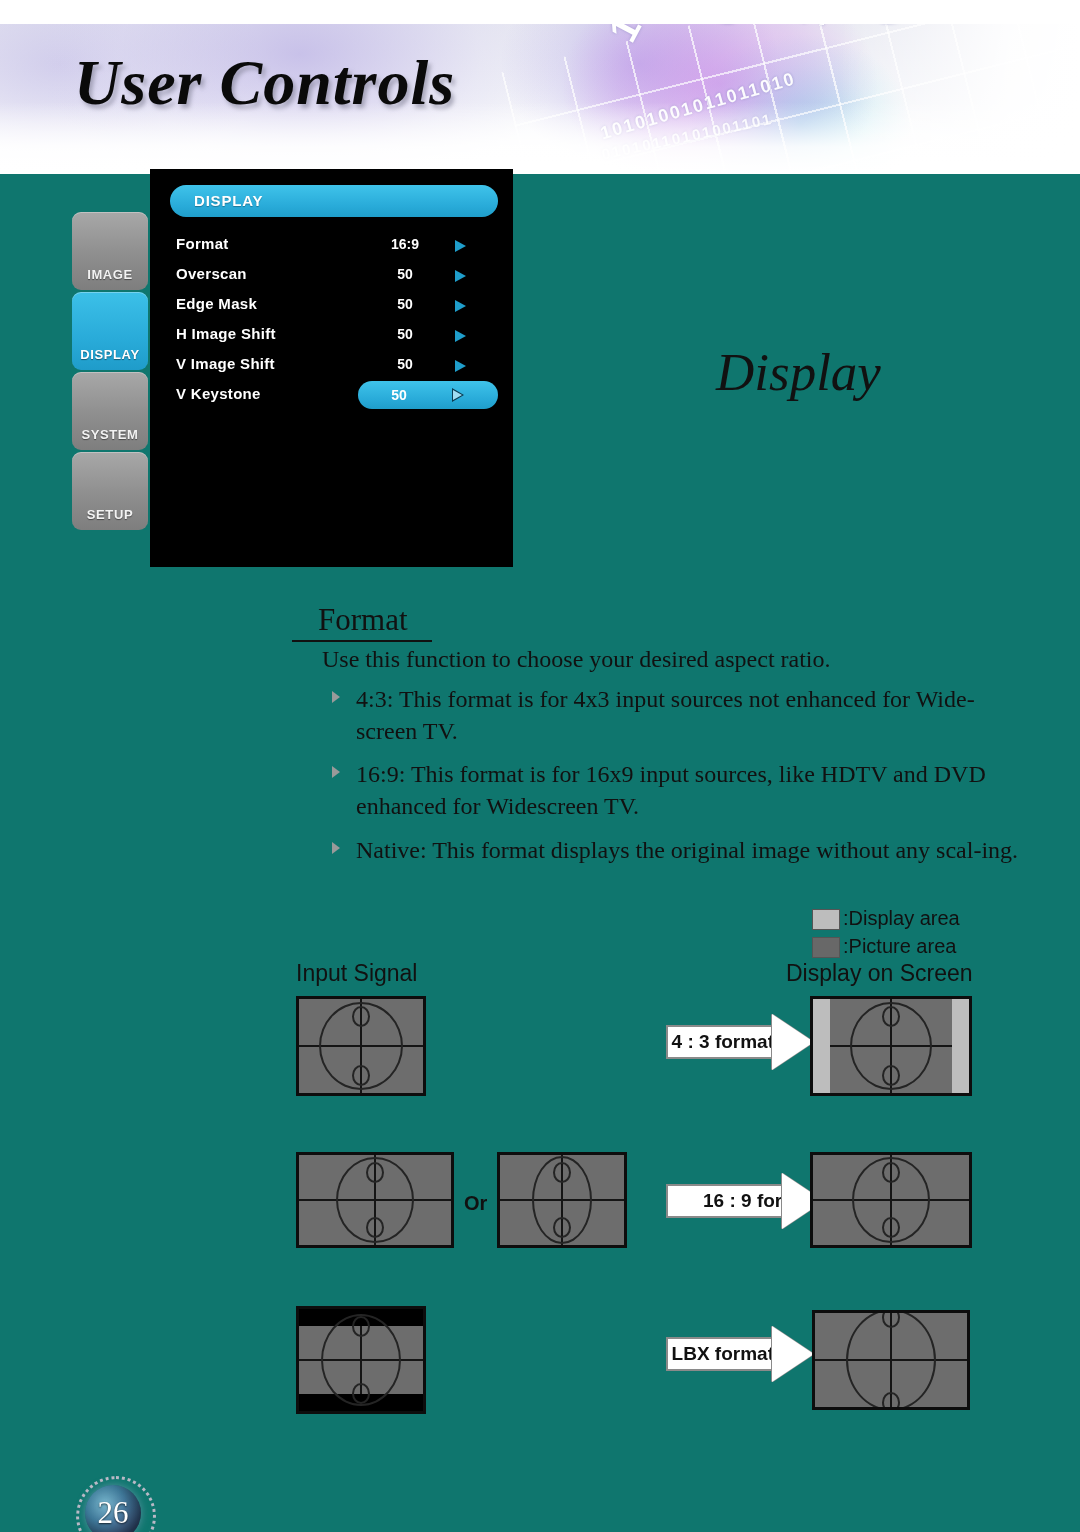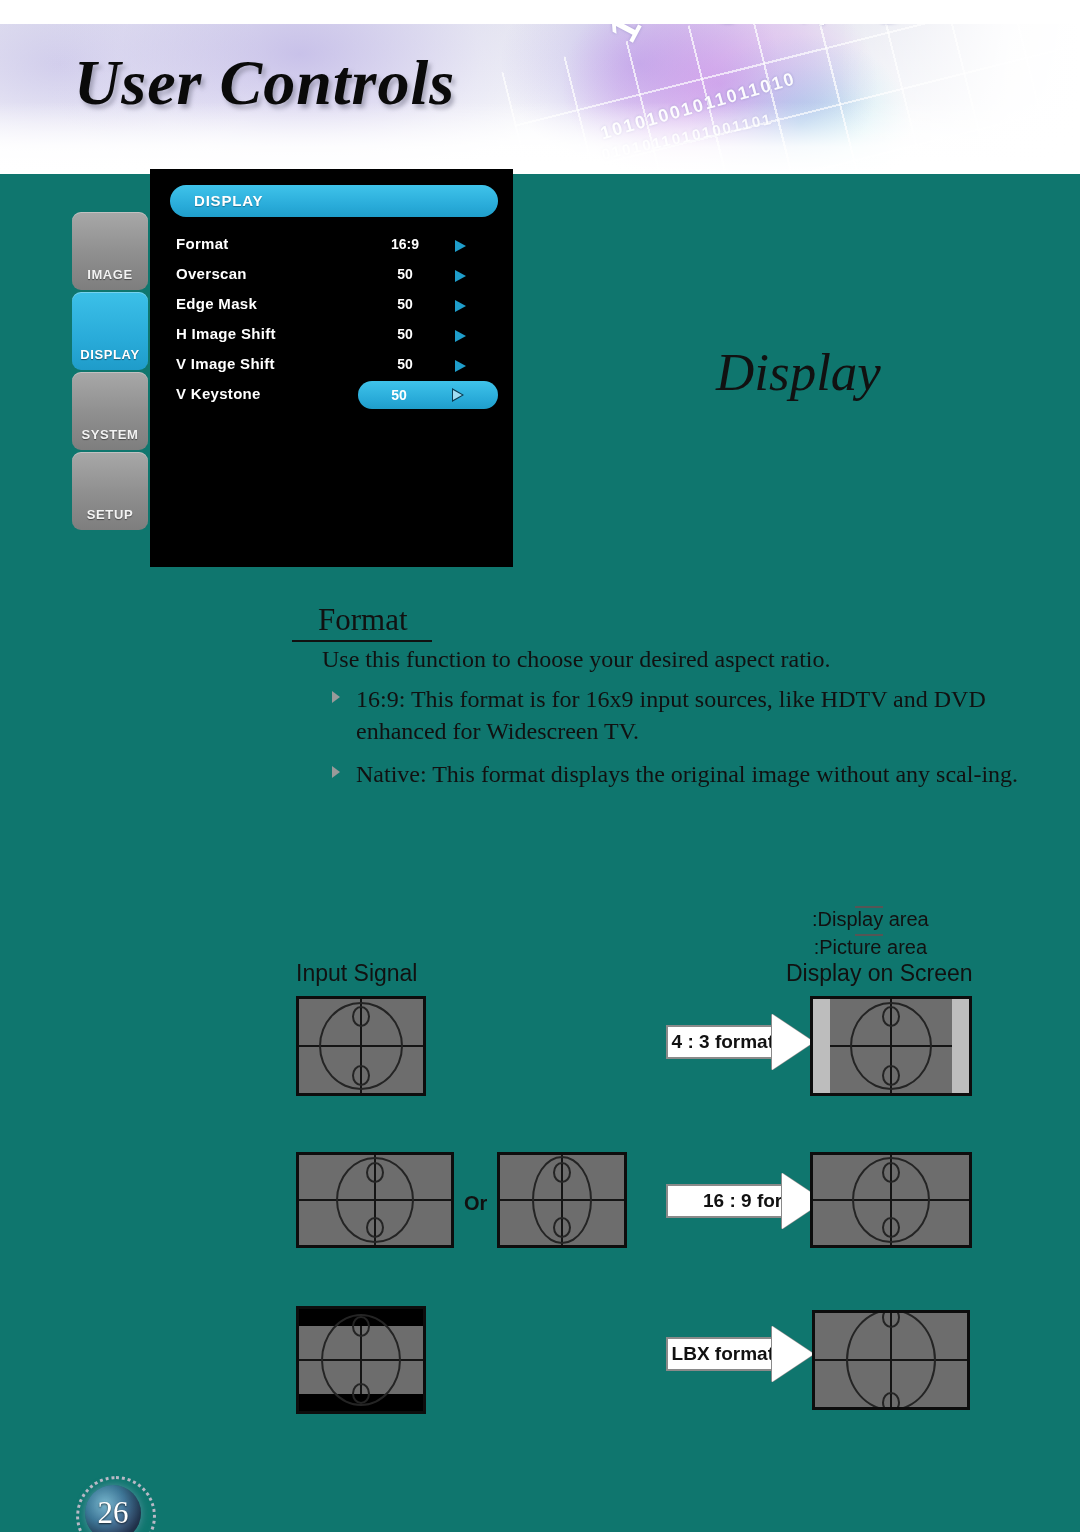--- a/index.html
+++ b/index.html
@@ -301,21 +301,21 @@
     border-bottom: 6px solid transparent;
   }
 
   
   .legend {
     position: absolute; left: 812px; top: 882px;
     font-family: "Liberation Sans", sans-serif;
     font-size: 20px;
     color: #111;
   }
-  .legend-row { display: flex; align-items: center; margin-bottom: 4px; height: 24px; flex-direction: column; }
+  .legend-row { display: flex; align-items: flex-end; margin-bottom: 4px; height: 24px; }
   .legend-sw {
     width: 26px; height: 19px;
     border: 1px solid #555;
     margin-right: 3px;
   }
   .sw-display { background: #bdbdbd; }
   .sw-picture { background: #686868; }
 
   
   .diagram { position: absolute; left: 0; top: 0; width: 1080px; height: 1532px; pointer-events: none; }
@@ -529,20 +529,24 @@
 
   <div class="format-title-wrap">
     <span class="format-title">Format</span>
   </div>
 
   <div class="body-text">Use this function to choose your desired aspect ratio.</div>
 
   <div class="bullets">
     <div class="bullet">
       <span class="bl-mark"></span>
+      <span>4:3: This format is for 4x3 input sources not enhanced for Wide-screen TV.</span>
+    </div>
+    <div class="bullet">
+      <span class="bl-mark"></span>
       <span>16:9: This format is for 16x9 input sources, like HDTV and DVD enhanced for Widescreen TV.</span>
     </div>
     <div class="bullet">
       <span class="bl-mark"></span>
       <span>Native: This format displays the original image without any scal-ing.</span>
     </div>
   </div>
 
   <div class="legend">
     <div class="legend-row">

